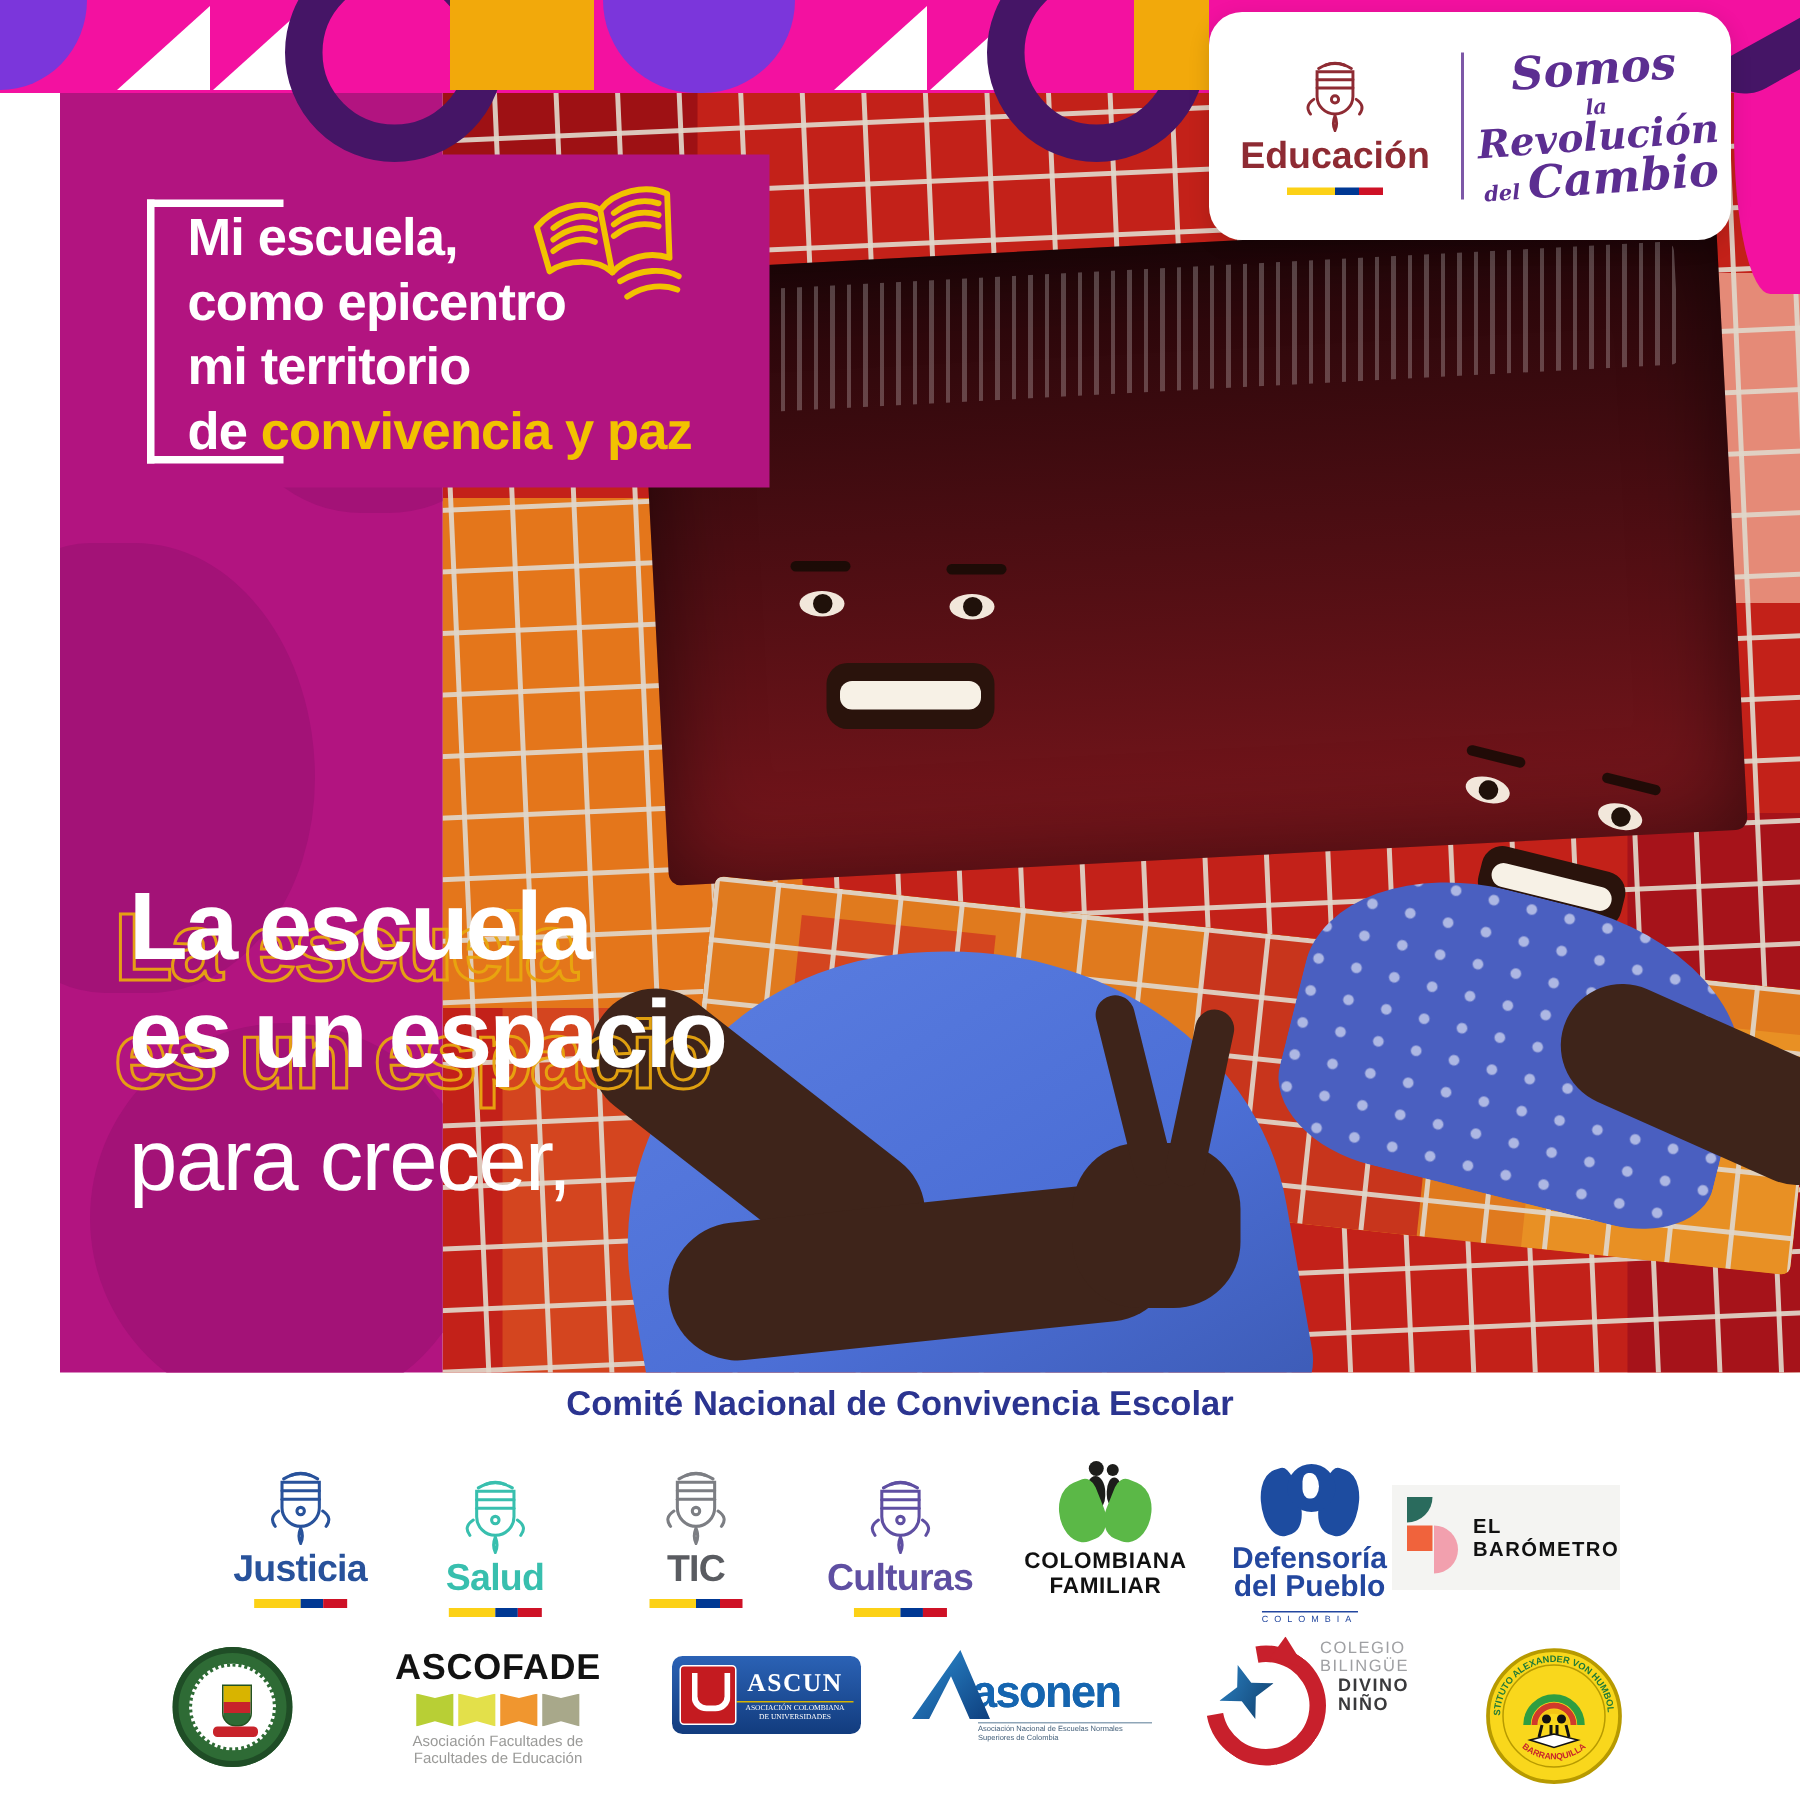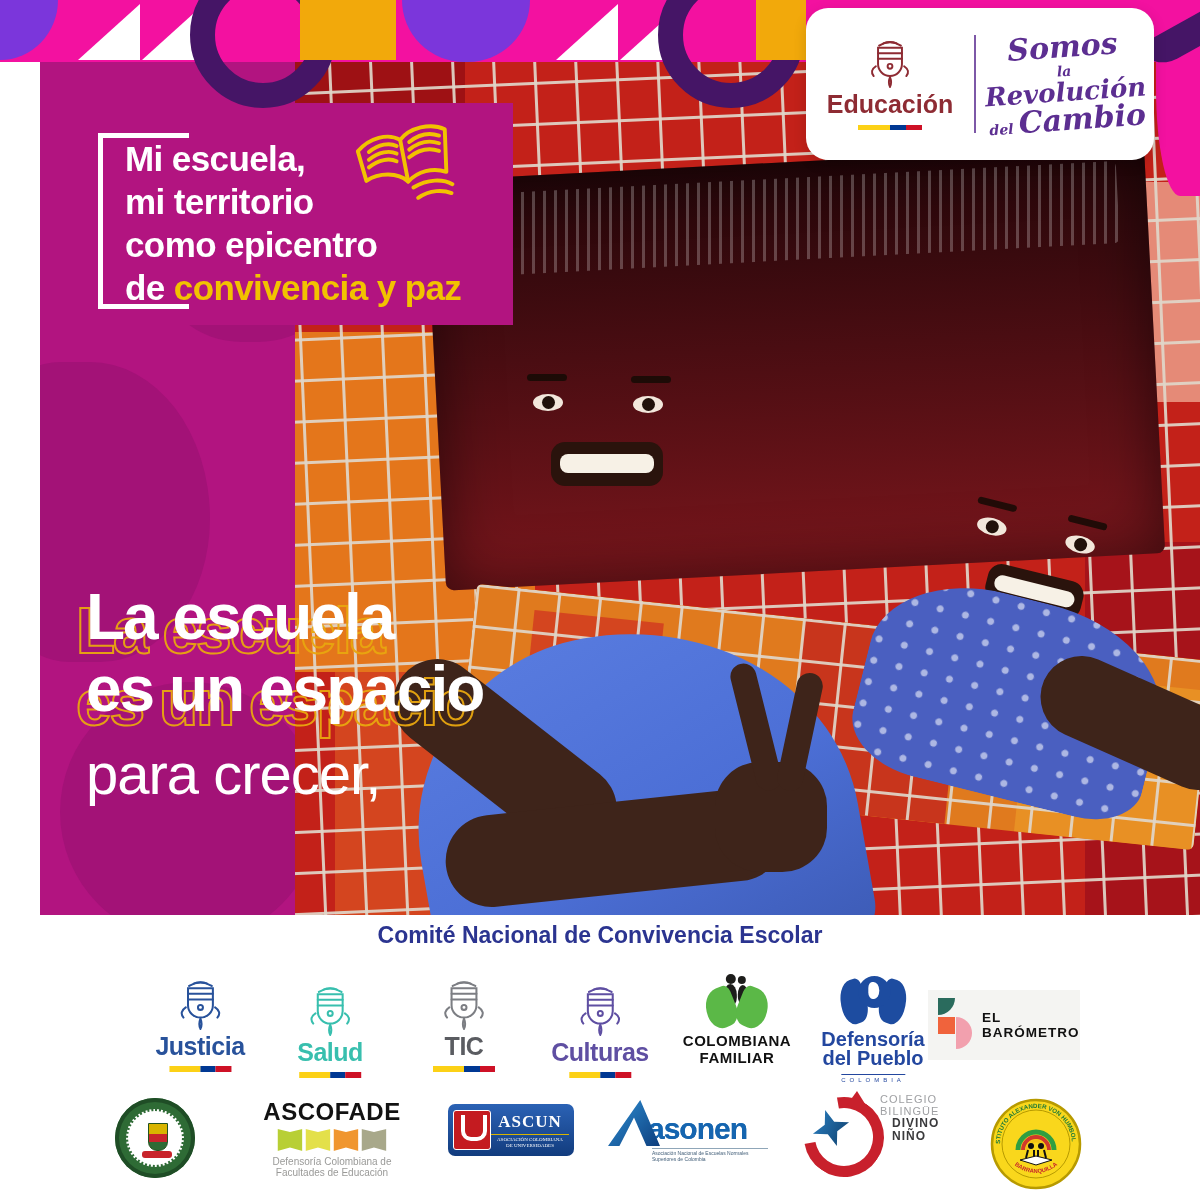--- a/index.html
+++ b/index.html
@@ -232,22 +232,22 @@
   <div class="abs panel" data-name="magenta-side-panel">
     <div class="blob" data-name="decor-blob" style="left:-60px;top:300px;width:230px;height:300px;border-radius:40% 60% 55% 45%;"></div>
     <div class="blob" data-name="decor-blob" style="left:20px;top:620px;width:260px;height:260px;"></div>
     <div class="blob" data-name="decor-blob" style="left:120px;top:120px;width:180px;height:160px;border-radius:60% 40% 50% 50%;"></div>
   </div>
 
   <div class="abs title-block" data-name="title-block">
     <div class="bracket" data-name="title-bracket-frame"></div>
     <div class="title-text" data-name="badge-title">
       <div data-name="badge-line-1">Mi escuela,</div>
+      <div data-name="badge-line-3">como epicentro</div>
       <div data-name="badge-line-2">mi territorio</div>
-      <div data-name="badge-line-3">como epicentro</div>
       <div data-name="badge-line-4"><span>de </span><span class="title-accent" data-name="badge-accent">convivencia y paz</span></div>
     </div>
     <div class="book" data-name="open-book-icon">
       <svg viewBox="0 0 100 92" width="110" height="100" fill="none" stroke="#F2C200" stroke-width="3.6" stroke-linecap="round" stroke-linejoin="round">
         <path d="M8,20 C20,9 38,7 48,15 C58,5 78,3 90,11 L86,50 C74,44 60,46 50,54 C42,44 24,42 12,48 Z"></path>
         <path d="M48,15 L50,54"></path>
         <path d="M18,22 C28,16 38,16 44,20"></path>
           <path d="M17,29 C27,23 37,23 43,27"></path>
           <path d="M16,36 C26,30 36,30 42,34"></path>
         <path d="M56,18 C66,12 76,12 84,16"></path>
@@ -406,21 +406,21 @@
 
   <div class="abs logo" data-name="logo-ascofade" style="left:332px;top:1098px;">
     <div class="ascofade-label" data-name="ascofade-label">ASCOFADE</div>
     <div class="asc-books" data-name="ascofade-books-icon">
       <div class="asc-book" style="background:#B8CF35;"></div>
       <div class="asc-book" style="background:#E3E04A;"></div>
       <div class="asc-book" style="background:#F0962F;"></div>
       <div class="asc-book" style="background:#A8A88A;"></div>
     </div>
     <div class="asc-sub" data-name="ascofade-sub">
-      <div>Defensoría Colombiana de</div>
+      <div>Asociación Facultades de</div>
         <div>Facultades de Educación</div>
     </div>
   </div>
 
   <div class="abs ascun-box" data-name="logo-ascun">
     <div class="ascun-red" data-name="ascun-emblem-icon">
         <div class="ascun-u"></div>
       </div>
     <div class="ascun-right">
       <div class="ascun-name" data-name="ascun-label">ASCUN</div>

